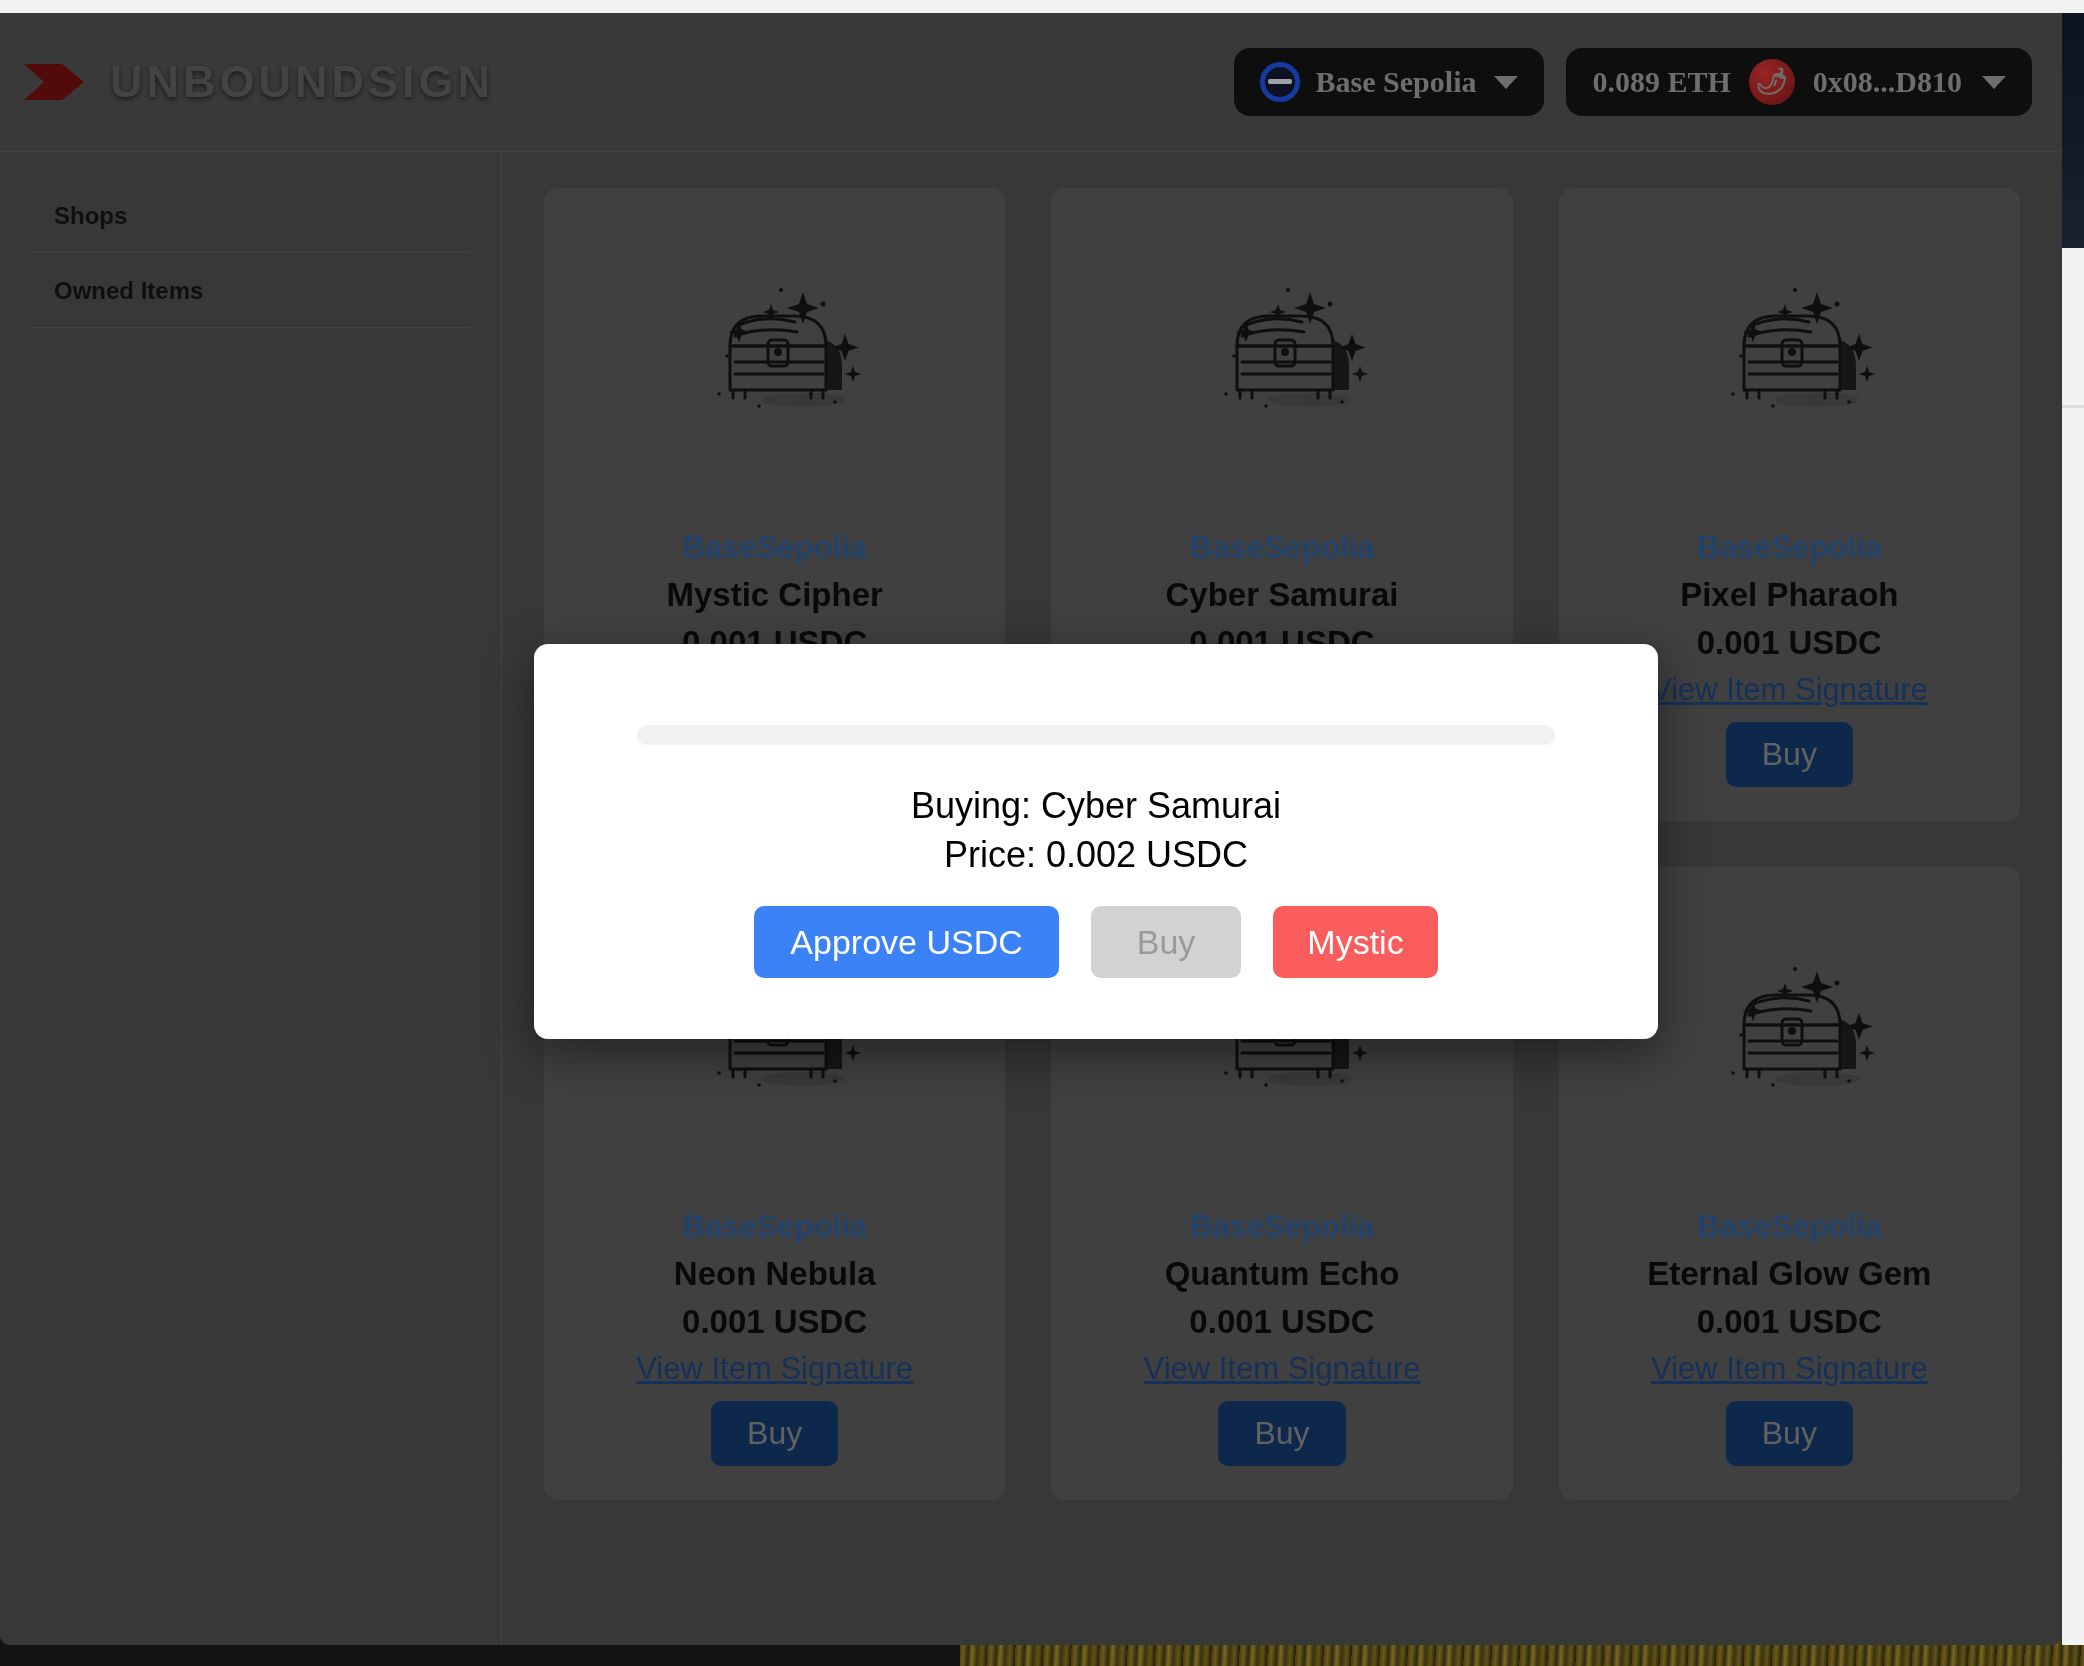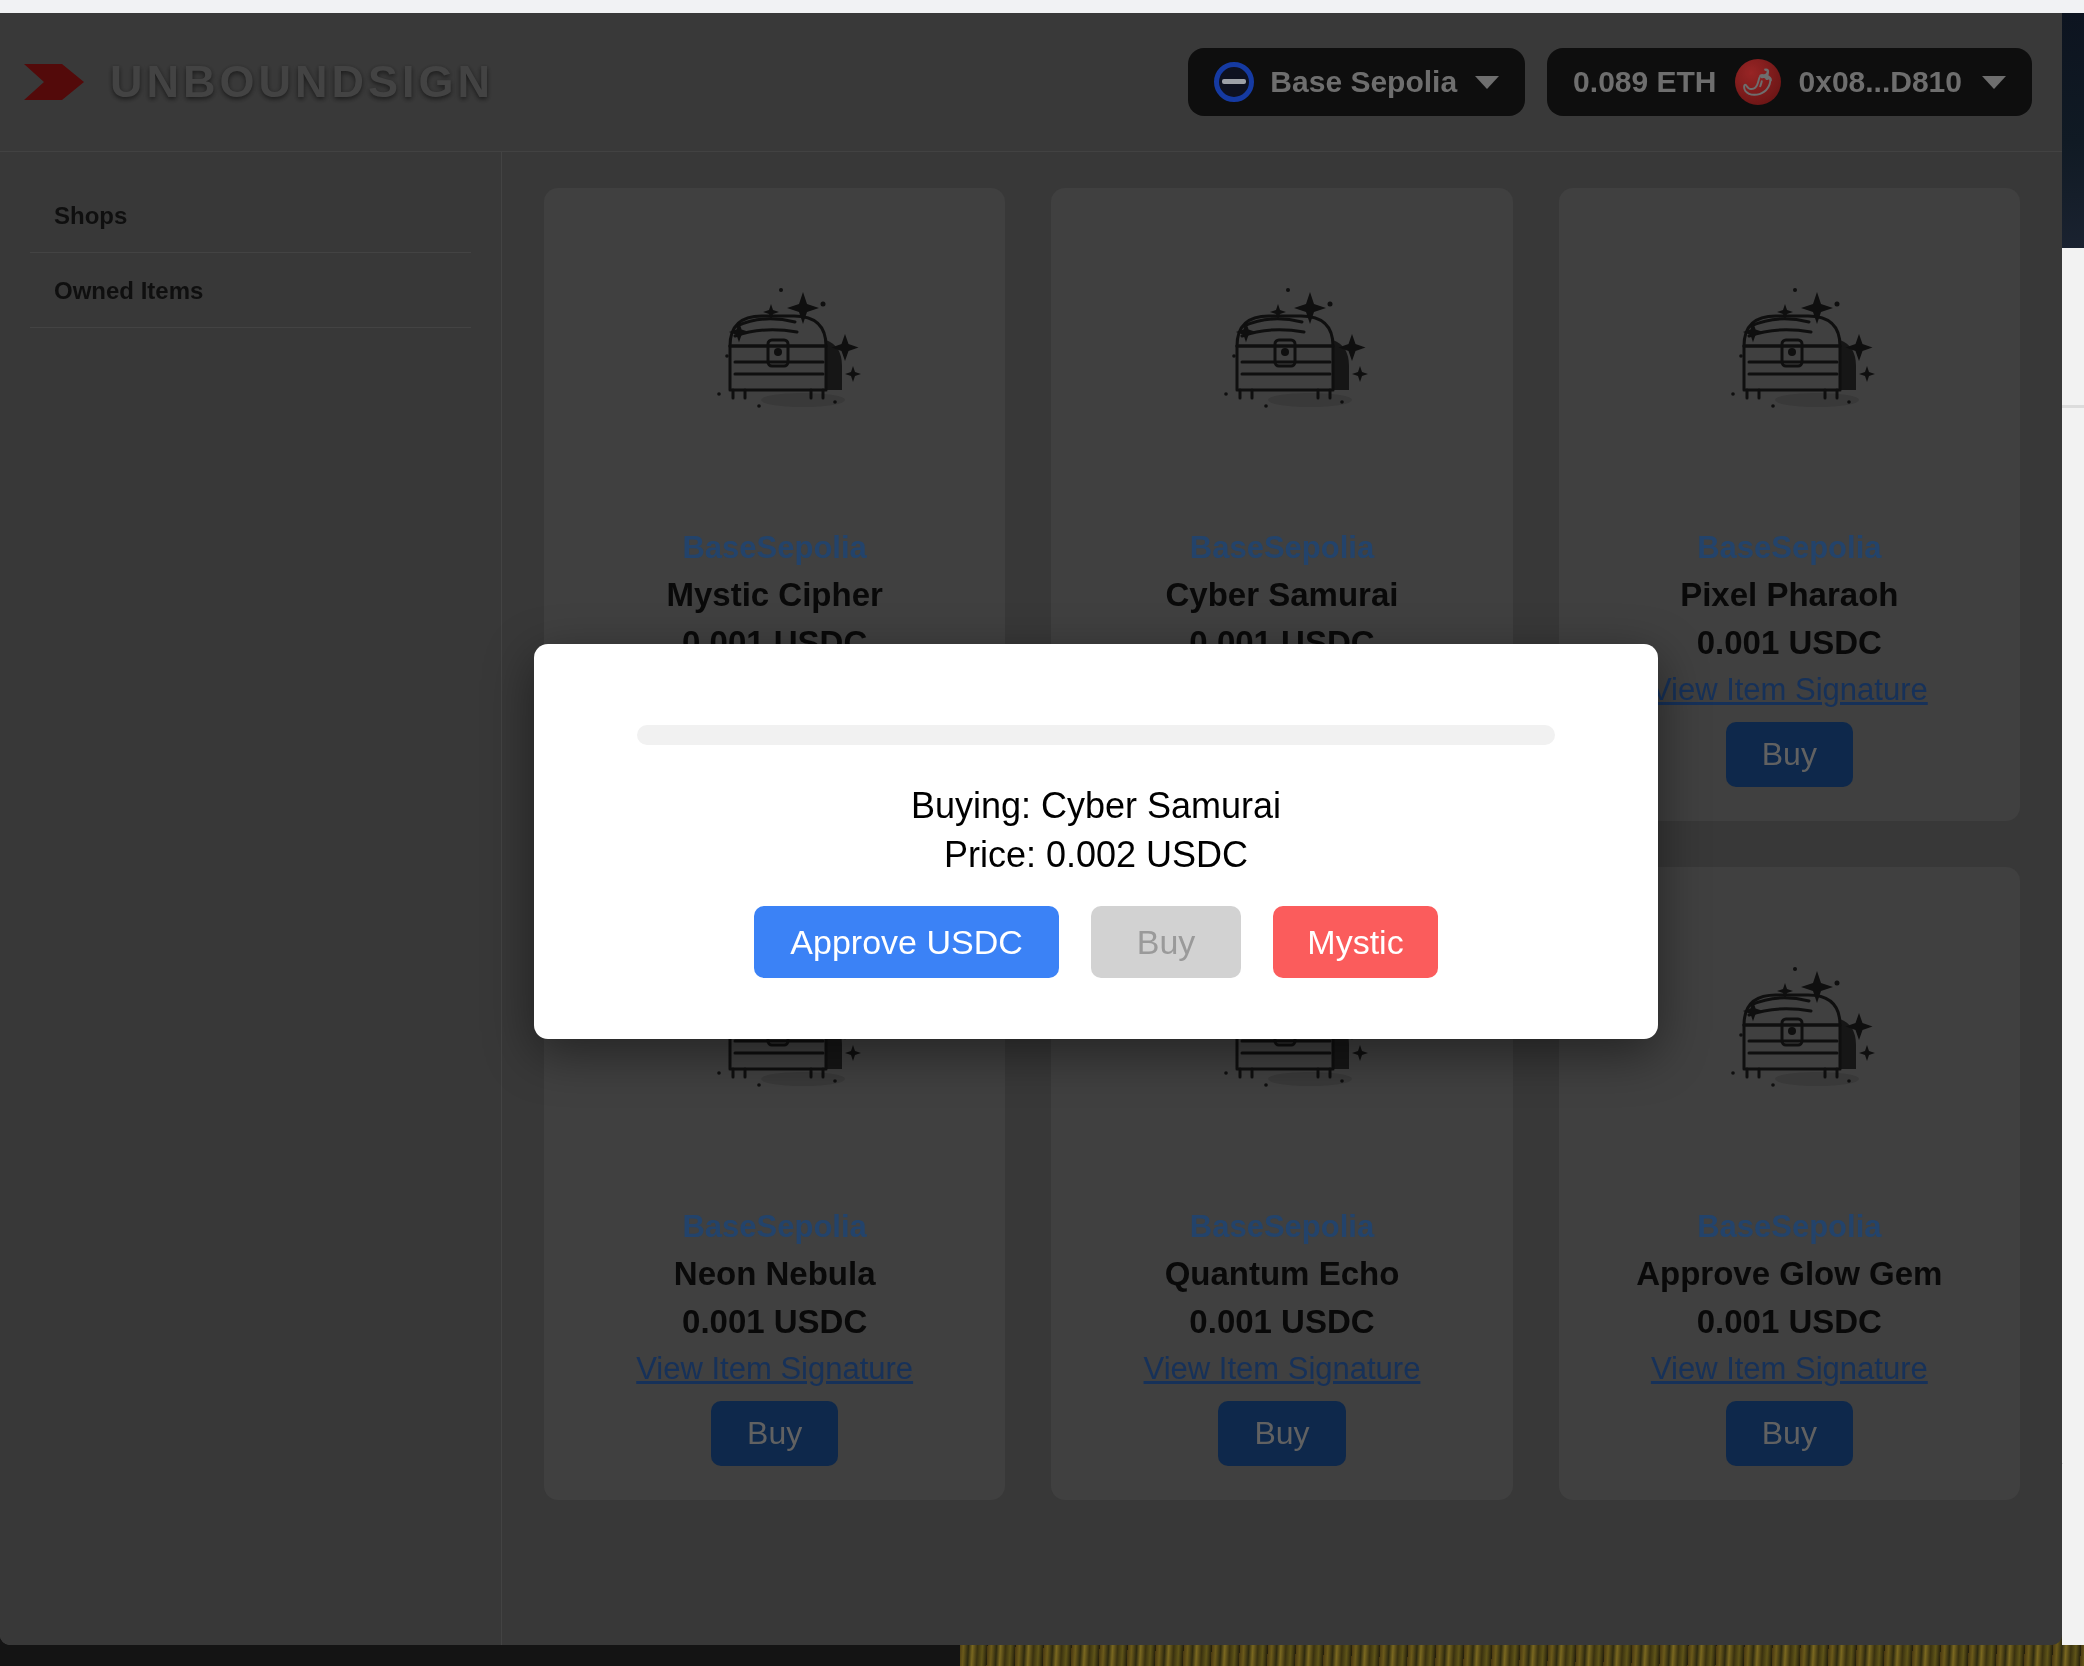--- a/index.html
+++ b/index.html
@@ -119,20 +119,21 @@
     border-radius: 16px;
     height: 68px;
     display: flex;
     align-items: center;
     padding: 0 26px;
     gap: 16px;
     color: #8d8d8d;
     font-size: 30px;
     font-weight: 700;
     cursor: pointer;
+    font-family: Liberation Serif, serif;
   }
   .chain-dot {
     width: 40px; height: 40px;
     border-radius: 50%;
     border: 5px solid #1c4bd0;
     background: #13162a;
     position: relative;
     flex: none;
   }
   .chain-dot::after {
@@ -581,21 +582,21 @@
     <circle cx="106" cy="16" r="2"></circle>
     <circle cx="52" cy="82" r="1.8"></circle>
     <circle cx="160" cy="128" r="1.8"></circle>
     <circle cx="84" cy="132" r="1.8"></circle>
     <circle cx="44" cy="120" r="1.8"></circle>
   </g>
   <ellipse cx="128" cy="126" rx="42" ry="7" fill="#141414" opacity=".12"></ellipse>
 </svg>
             </div>
     <div class="card-chain">BaseSepolia</div>
-    <div class="card-title">Approve Glow Gem</div>
+    <div class="card-title">Eternal Glow Gem</div>
     <div class="card-price">0.001 USDC</div>
     <a class="card-link">View Item Signature</a>
     <button class="card-buy">Buy</button>
           </div>
         </div>
     </div>
 
   </div>
 
   <div id="scrim"></div>

